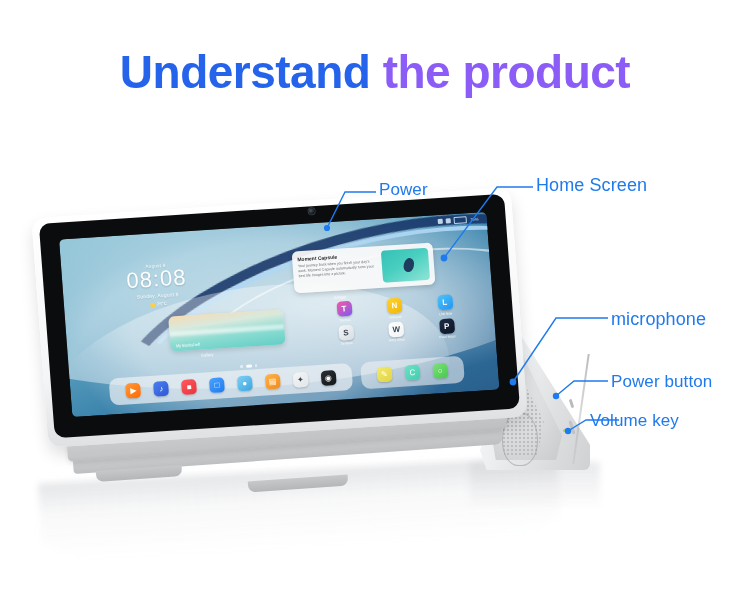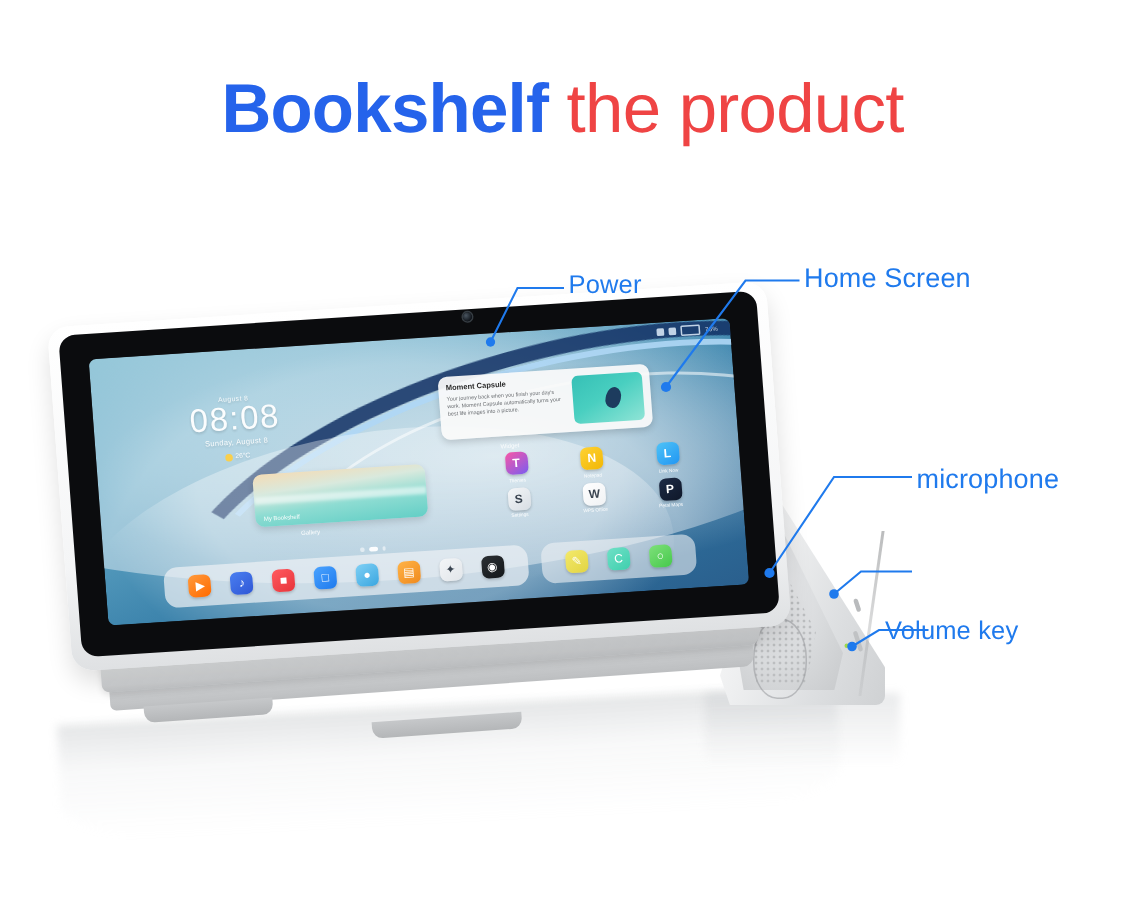--- a/index.html
+++ b/index.html
@@ -15,21 +15,21 @@
   
   .title{
     position:absolute;left:0;top:45px;width:750px;
     text-align:center;
     font-size:46px;
     font-weight:bold;
     letter-spacing:-0.5px;
     white-space:nowrap;
   }
   .title .t-blue{color:#2563eb;}
-  .title .t-dark{color:#ef4444;font-weight:normal;}
+  .title .t-dark{color:#8b5cf6;font-weight:bold;}
 
   
   .callout{
     position:absolute;
     color:#1f7aed;
     font-size:17px;
     white-space:nowrap;
     letter-spacing:0.1px;
   }
   #lbl-camera{left:379px;top:180px;}
@@ -270,21 +270,21 @@
     background:linear-gradient(180deg,rgba(200,203,206,0.40) 0%,rgba(255,255,255,0) 80%);
     filter:blur(3px);
   }
 </style>
 </head>
 <body>
 
 <div id="stage">
 
   <div class="title">
-    <span class="t-blue">Bookshelf</span><span class="t-dark"> the product</span>
+    <span class="t-blue">Understand</span><span class="t-dark"> the product</span>
   </div>
 
   <div id="device">
 
     <div id="reflection"></div>
     <div id="reflection2"></div>
 
     <div id="stand">
       <div class="tri"></div>
       <div class="tri-inner"></div>
@@ -408,15 +408,16 @@
       <circle cx="444" cy="258" r="3.4"></circle>
       <circle cx="513" cy="382" r="3.4"></circle>
       <circle cx="556" cy="396" r="3.2"></circle>
       <circle cx="568" cy="431" r="3.2"></circle>
     </g>
   </svg>
 
   <div class="callout" id="lbl-camera">Power</div>
   <div class="callout" id="lbl-home">Home Screen</div>
   <div class="callout" id="lbl-mic">microphone</div>
+  <div class="callout" id="lbl-power">Power button</div>
   <div class="callout" id="lbl-volume">Volume key</div>
 
 </div>
 
 </body></html>

